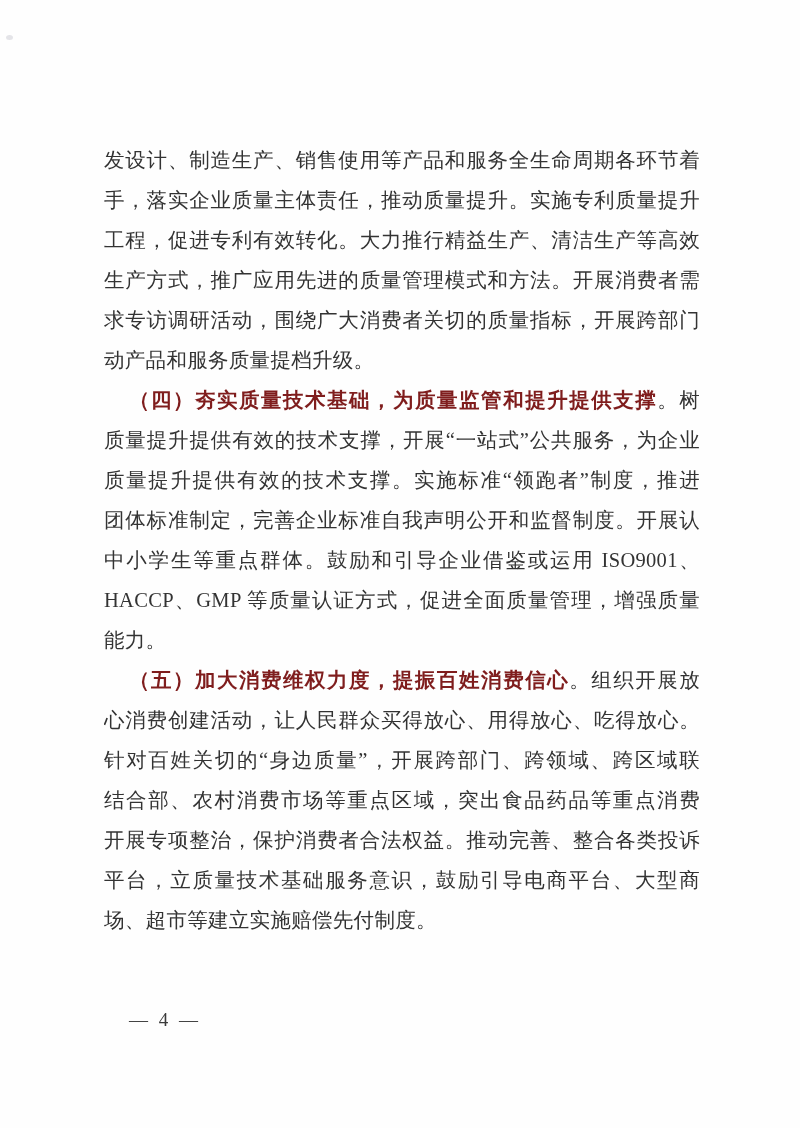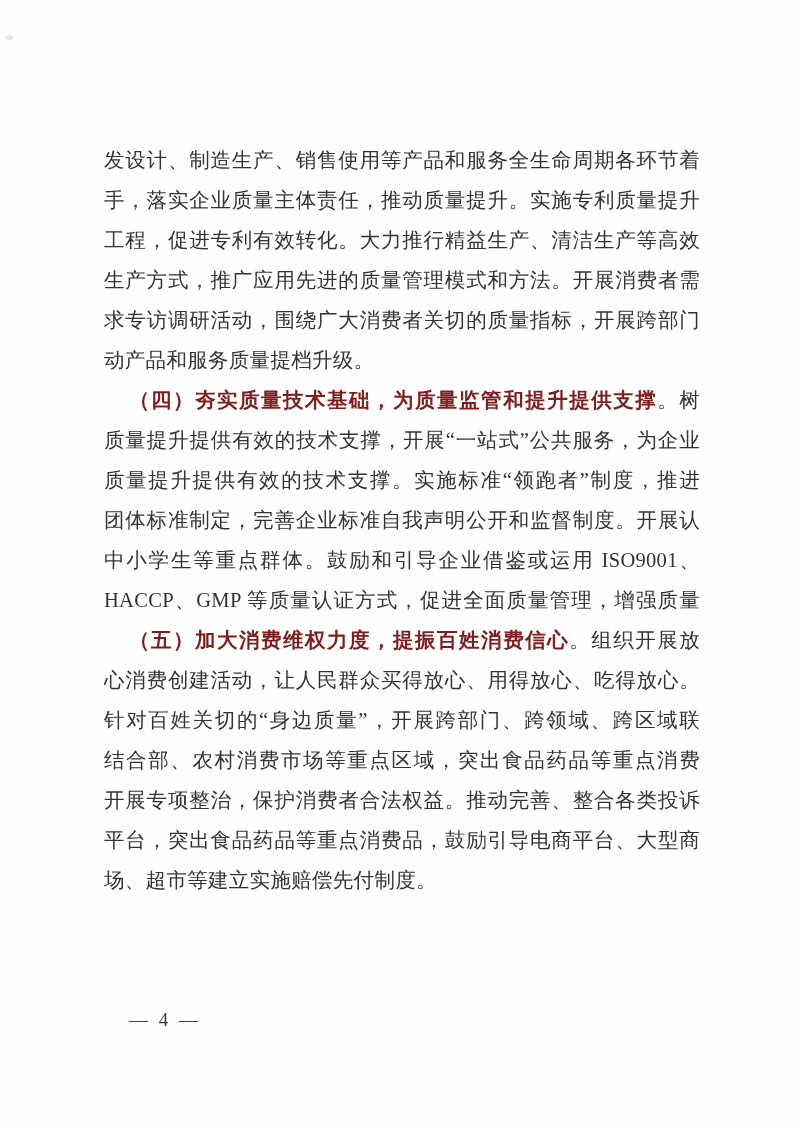--- a/index.html
+++ b/index.html
@@ -70,24 +70,25 @@
     <div class="line jl"><span>生产方式，推广应用先进的质量管理模式和方法。开展消费者需</span></div>
     <div class="line jl"><span>求专访调研活动，围绕广大消费者关切的质量指标，开展跨部门</span></div>
     <div class="line end"><span>动产品和服务质量提档升级。</span></div>
 
     <div class="line jl indent"><span class="bold">（四）夯实质量技术基础，为质量监管和提升提供支撑</span><span>。树</span></div>
     <div class="line jl"><span>质量提升提供有效的技术支撑，开展“一站式”公共服务，为企业</span></div>
     <div class="line jl"><span>质量提升提供有效的技术支撑。实施标准“领跑者”制度，推进</span></div>
     <div class="line jl"><span>团体标准制定，完善企业标准自我声明公开和监督制度。开展认</span></div>
     <div class="line jl"><span>中小学生等重点群体。鼓励和引导企业借鉴或运用 ISO9001、</span></div>
     <div class="line jl"><span>HACCP、GMP 等质量认证方式，促进全面质量管理，增强质量管理</span></div>
+    <div class="line end"><span>能力。</span></div>
 
     <div class="line jl indent"><span class="bold">（五）加大消费维权力度，提振百姓消费信心</span><span>。组织开展放</span></div>
     <div class="line jl"><span>心消费创建活动，让人民群众买得放心、用得放心、吃得放心。</span></div>
     <div class="line jl"><span>针对百姓关切的“身边质量”，开展跨部门、跨领域、跨区域联</span></div>
     <div class="line jl"><span>结合部、农村消费市场等重点区域，突出食品药品等重点消费品，</span></div>
     <div class="line jl"><span>开展专项整治，保护消费者合法权益。推动完善、整合各类投诉</span></div>
-    <div class="line jl"><span>平台，突出食品药品等重点消费品，鼓励引导电商平台、大型商</span></div>
+    <div class="line jl"><span>平台，立质量技术基础服务意识，鼓励引导电商平台、大型商</span></div>
     <div class="line end"><span>场、超市等建立实施赔偿先付制度。</span></div>
   </div>
 
   <div class="footer">— 4 —</div>
 </div>
 
 </body></html>

